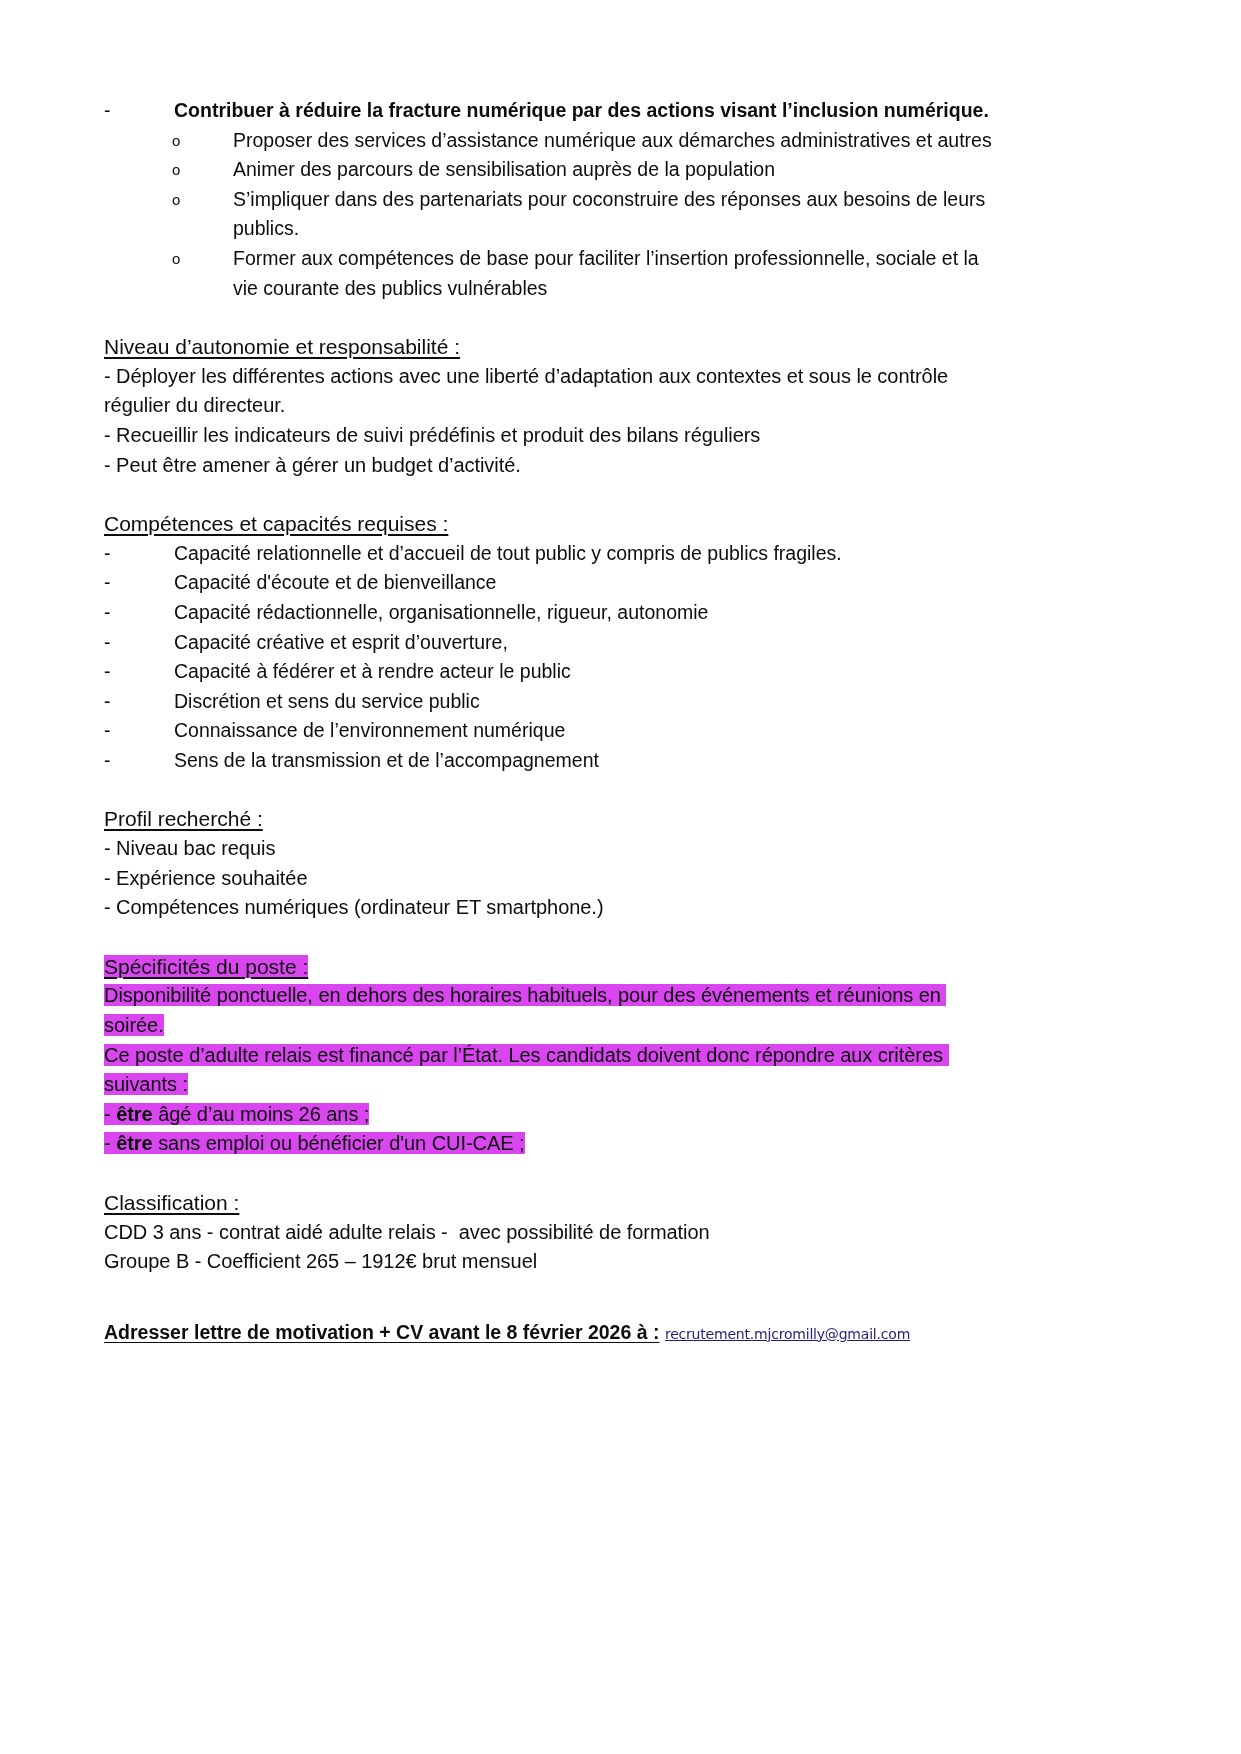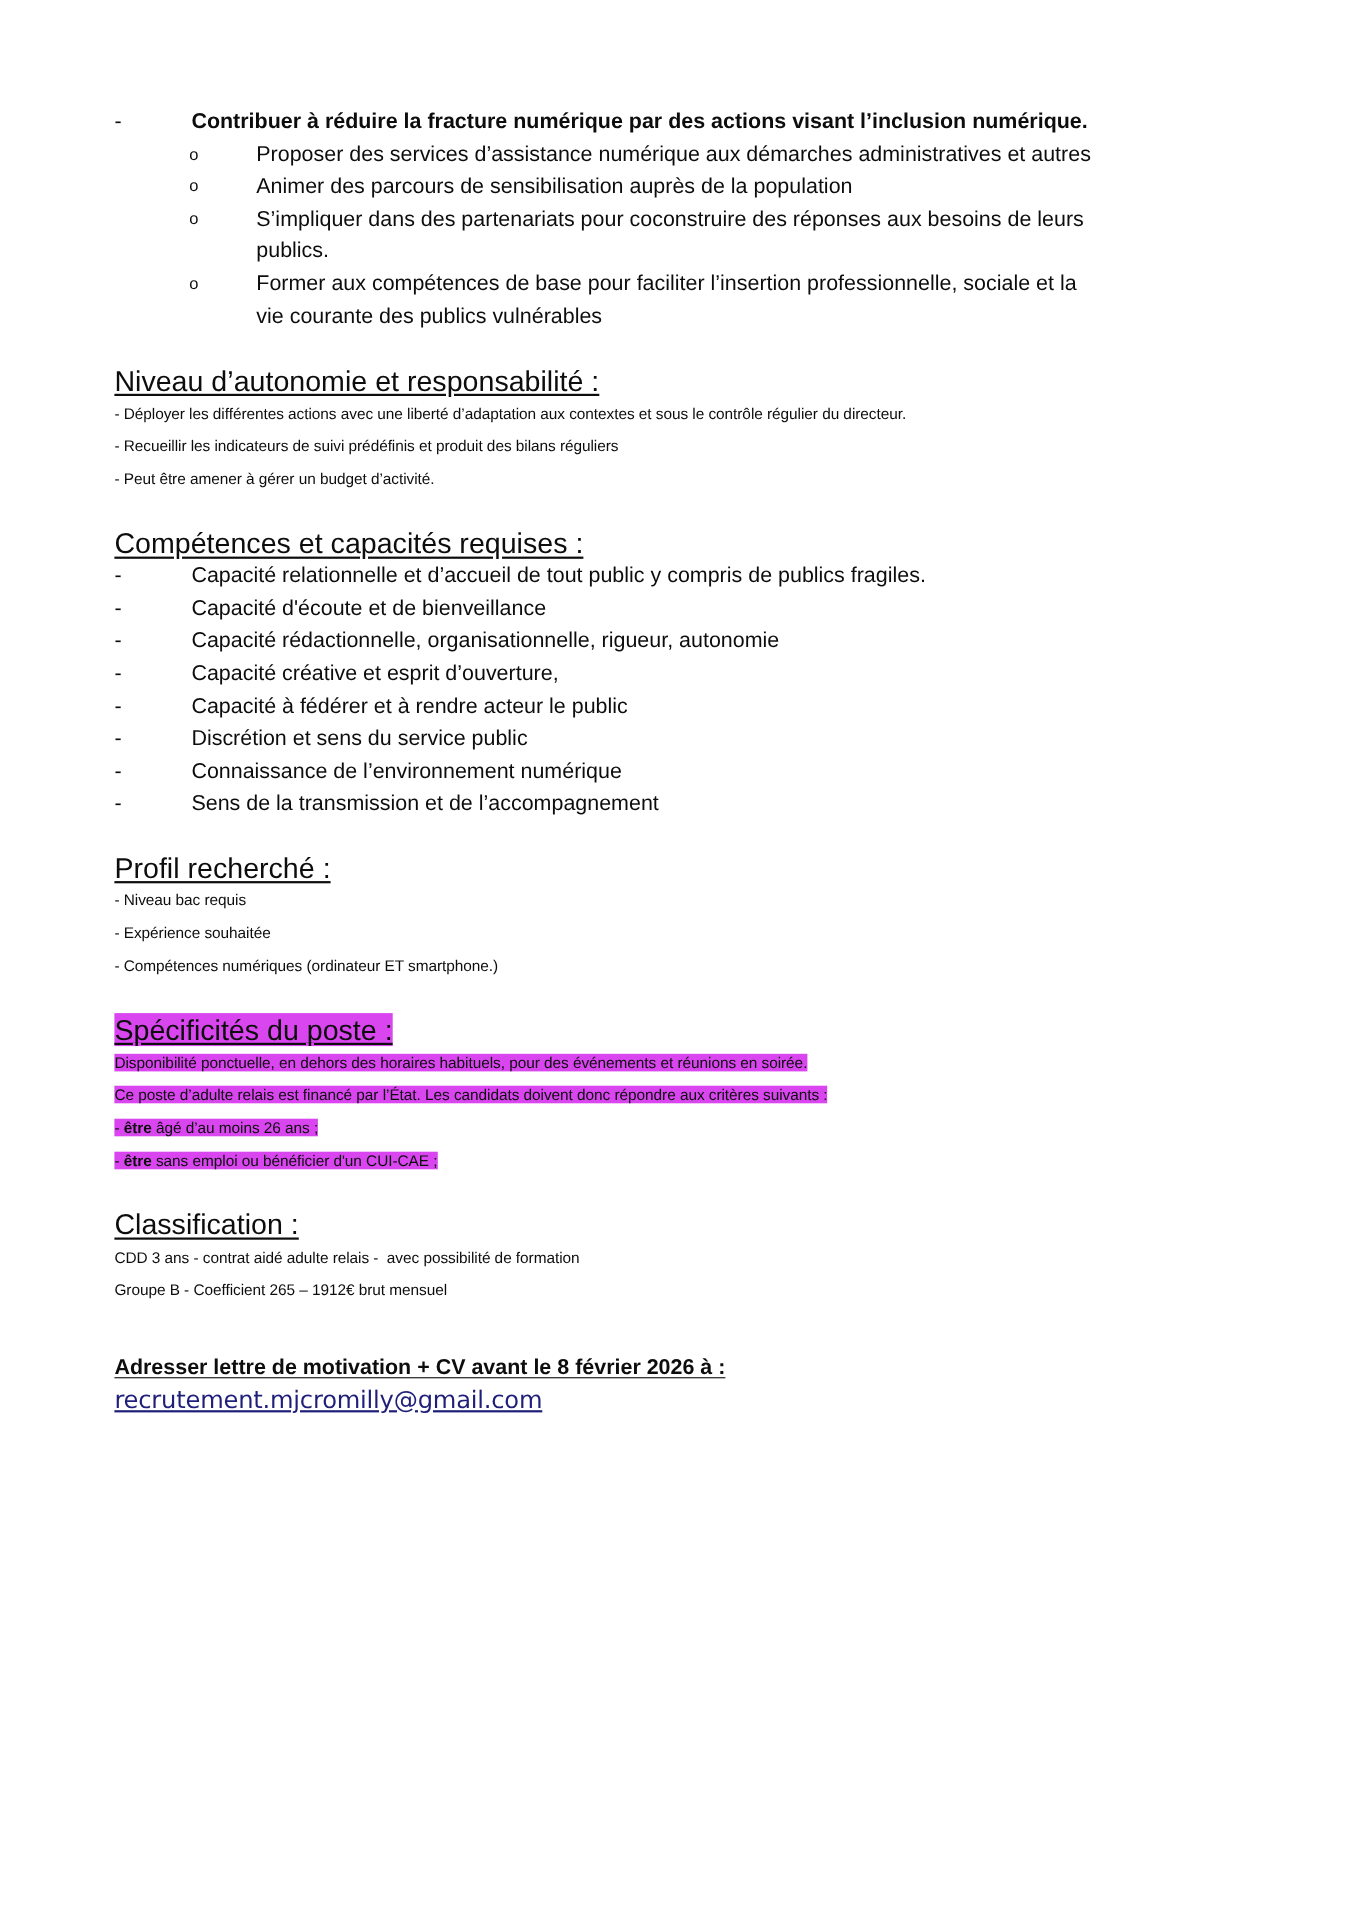--- a/index.html
+++ b/index.html
@@ -25,29 +25,29 @@
   }
   .content {
     position: absolute;
     left: 104px;
     top: 96px;
     width: 900px;
   }
 
   
   .line {
-    font-size: 14px;
+    font-size: 20px;
     line-height: 29.6px;
     color: #0d0d0d;
     white-space: pre-wrap;
     letter-spacing: -0.05px;
   }
   .bold { font-weight: bold; }
   .underline-head {
-    font-size: 26px;
+    font-size: 21px;
     line-height: 29.6px;
     color: #0d0d0d;
   }
   .underline-head .u {
     text-decoration: underline;
     text-underline-offset: 2.5px;
   }
 
   
   .bullet-row {
@@ -90,21 +90,21 @@
     background-color: #d946ef;
     box-decoration-break: clone;
     -webkit-box-decoration-break: clone;
   }
 
   
   .maillink {
     color: #1f1f7a;
     text-decoration: underline;
     font-family: "DejaVu Sans", sans-serif;
-    font-size: 22px;
+    font-size: 14px;
     font-weight: normal;
     letter-spacing: -0.2px;
   }
   .final-line {
     font-size: 19.5px;
     line-height: 29.6px;
     color: #0d0d0d;
   }
   .final-line .leadbold {
     font-weight: bold;

